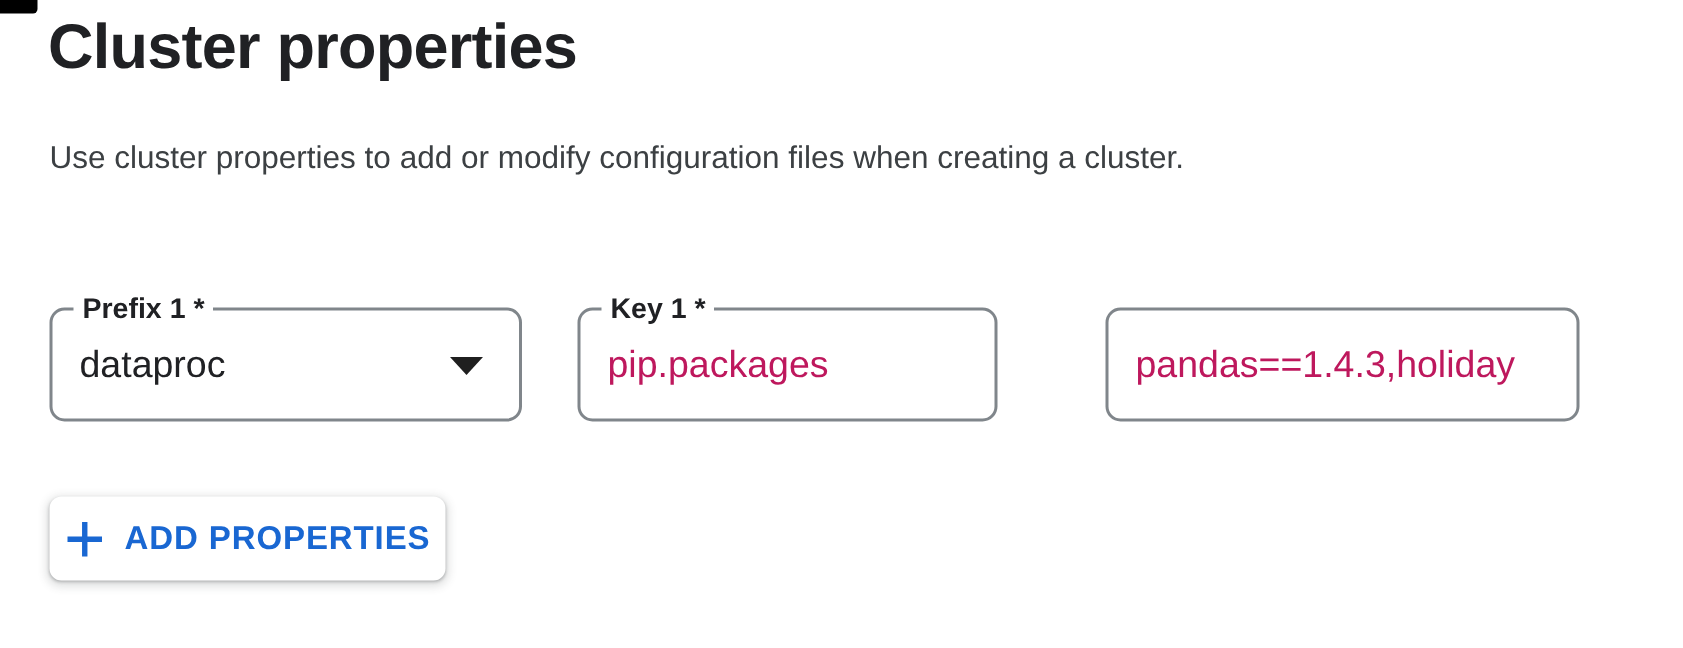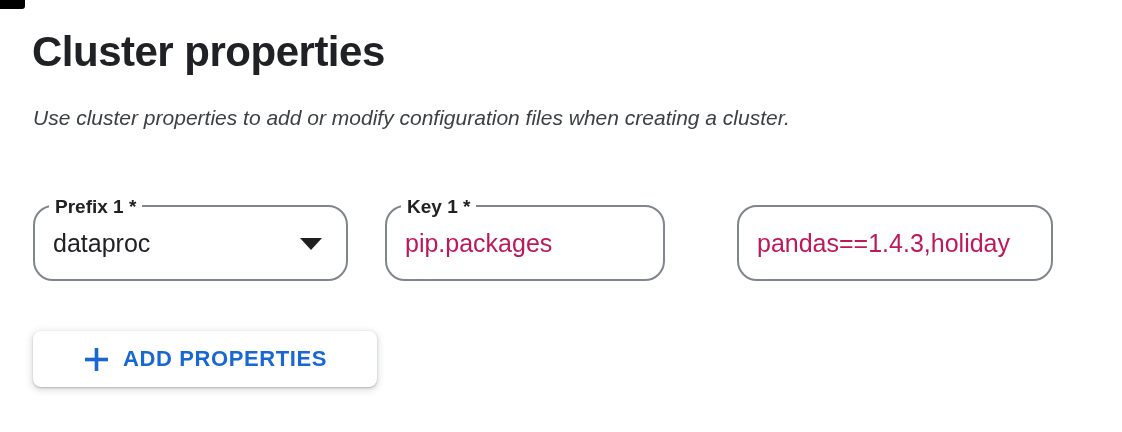--- a/index.html
+++ b/index.html
@@ -5,34 +5,34 @@
   * { margin:0; padding:0; box-sizing:border-box; }
   html,body { width:1122px; height:432px; background:#ffffff; overflow:hidden; }
   body { position:relative; font-family:"Liberation Sans", sans-serif; color:#202124; }
 
   .corner-artifact {
     position:absolute; left:0; top:0; width:25px; height:9px;
     background:#000; border-bottom-right-radius:3px;
   }
 
   .page-title {
-    position:absolute; left:32px; top:27px;
+    position:absolute; left:32px; top:6px;
     font-size:42px; font-weight:700; letter-spacing:-0.5px;
     color:#202124; line-height:1.2; white-space:nowrap;
   }
 
   .page-desc {
-    position:absolute; left:33px; top:104px;
+    position:absolute; left:33px; top:92px;
     font-size:21px; font-weight:400; color:#3c4043;
-    line-height:1.35; white-space:nowrap;font-style:italic;
+    line-height:1.35; white-space:nowrap;
   }
 
   .field-box {
     position:absolute; top:205px; height:76px;
-    border:2px solid #80868b; border-radius:20px;
+    border:2px solid #80868b; border-radius:10px;
     background:#fff;
   }
   .field-box.prefix { left:33px;  width:315px; }
   .field-box.key    { left:385px; width:280px; }
   .field-box.value  { left:737px; width:316px; }
 
   .field-label {
     position:absolute; top:-13px; left:14px;
     background:#fff; padding:0 6px;
     font-size:19px; font-weight:600; color:#202124;
@@ -57,21 +57,21 @@
   .caret-down {
     position:absolute; right:24px; top:50%; margin-top:-5px;
     width:0; height:0;
     border-left:11px solid transparent;
     border-right:11px solid transparent;
     border-top:12px solid #1f1f1f;
   }
 
   .add-button {
     position:absolute; left:33px; top:331px;
-    width:344px; height:56px;
+    width:264px; height:56px;
     background:#ffffff; border:none; border-radius:8px;
     box-shadow:0 1px 2px rgba(60,64,67,.30), 0 2px 6px 2px rgba(60,64,67,.15);
     display:flex; align-items:center; justify-content:center; gap:13px;
     cursor:pointer;
   }
   .add-button-label {
     font-size:22px; font-weight:700; letter-spacing:0.6px;
     color:#1967d2; white-space:nowrap;
   }
   .plus-icon { display:block; }

